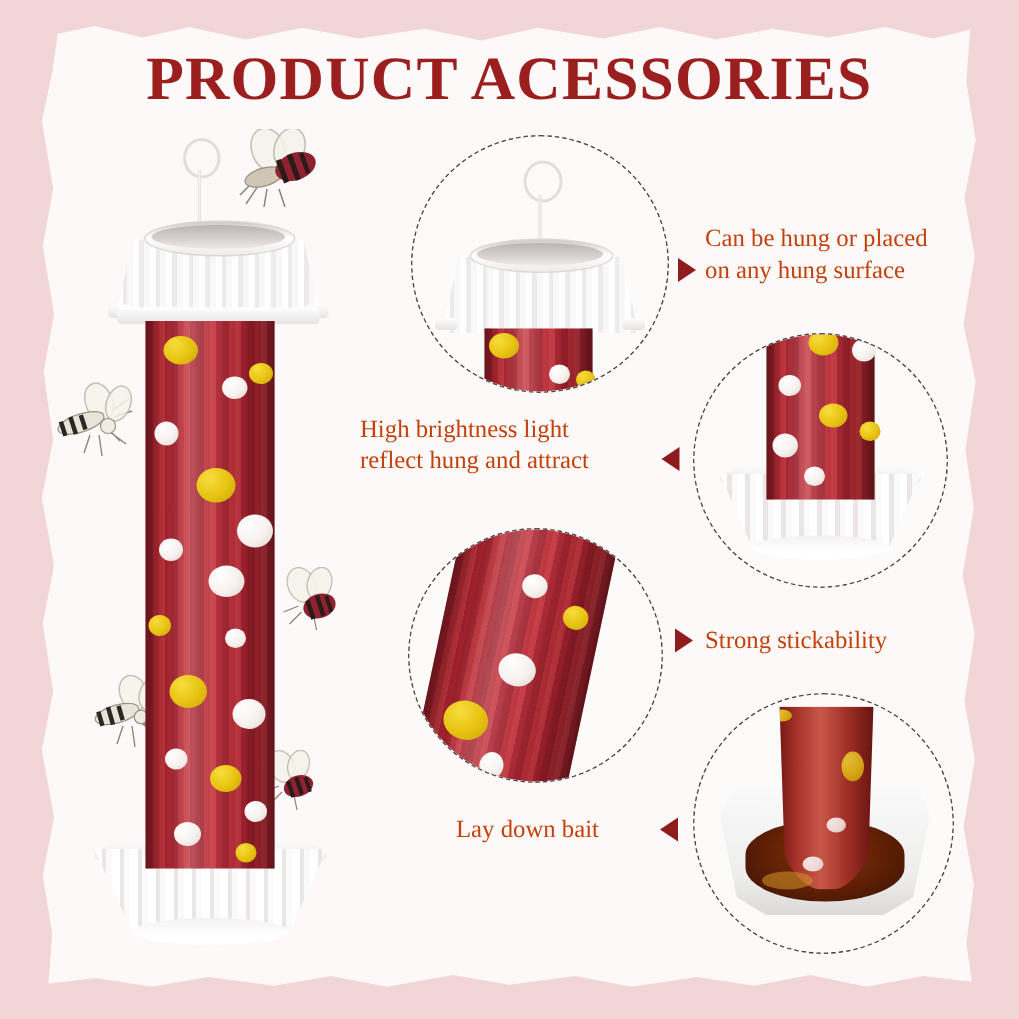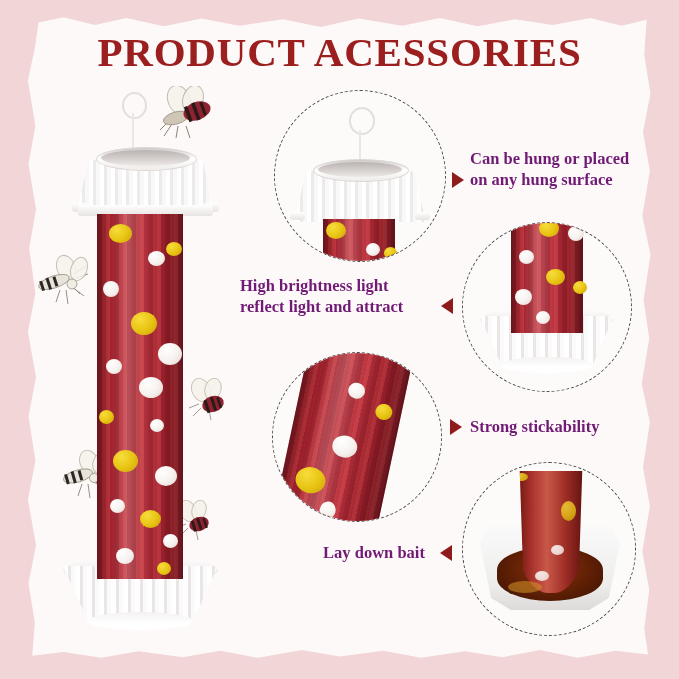--- a/index.html
+++ b/index.html
@@ -55,22 +55,22 @@
   
   .inset {
     position: absolute;
     border-radius: 50%;
     border: 1.4px dashed #4a4a4a;
     background: #fdfbfa;
     overflow: hidden;
   }
   .callout {
     position: absolute;
-    color: #701a75;
-    font-weight: 700;
+    color: #c2410c;
+    font-weight: 400;
     font-size: 16.5px;
     line-height: 1.28;
     font-family: "Liberation Serif", "DejaVu Serif", serif;
   }
   .tri {
     position: absolute;
     width: 0; height: 0;
   }
   .tri.right {
     border-top: 8px solid transparent;
@@ -302,34 +302,34 @@
     <div class="callout" style="left:470px; top:148px; width:200px;">
       <div>Can be hung or placed</div>
       <div>on any hung surface</div>
     </div>
   </div>
 
   <div>
     <div class="tri left" style="left:441px; top:298px;"></div>
     <div class="callout" style="left:240px; top:275px; width:200px;">
       <div>High brightness light</div>
-      <div>reflect light and attract</div>
+      <div>reflect hung and attract</div>
     </div>
   </div>
 
   <div>
     <div class="tri right" style="left:450px; top:419px;"></div>
     <div class="callout" style="left:470px; top:416px; width:200px;">
       <div>Strong stickability</div>
     </div>
   </div>
 
   <div>
     <div class="tri left" style="left:440px; top:545px;"></div>
-    <div class="callout" style="left:304px; top:542px; width:140px;text-align:center;">
+    <div class="callout" style="left:304px; top:542px; width:140px;">
       <div>Lay down bait</div>
     </div>
   </div>
 
   <svg style="position:absolute; left:152px; top:86px;" width="62" height="58" viewBox="0 0 62 58">
     <g stroke="#8d8179" stroke-width="1" fill="none">
       <path d="M18 34 L8 44 M20 38 L12 50 M26 40 L24 52 M34 40 L38 52"></path>
     </g>
     <ellipse cx="27" cy="14" rx="11" ry="15" fill="#f4f2ea" stroke="#b9b2a4" stroke-width="1" opacity="0.85" transform="rotate(-22 27 14)"></ellipse>
     <ellipse cx="41" cy="13" rx="10" ry="14" fill="#f4f2ea" stroke="#b9b2a4" stroke-width="1" opacity="0.85" transform="rotate(18 41 13)"></ellipse>

